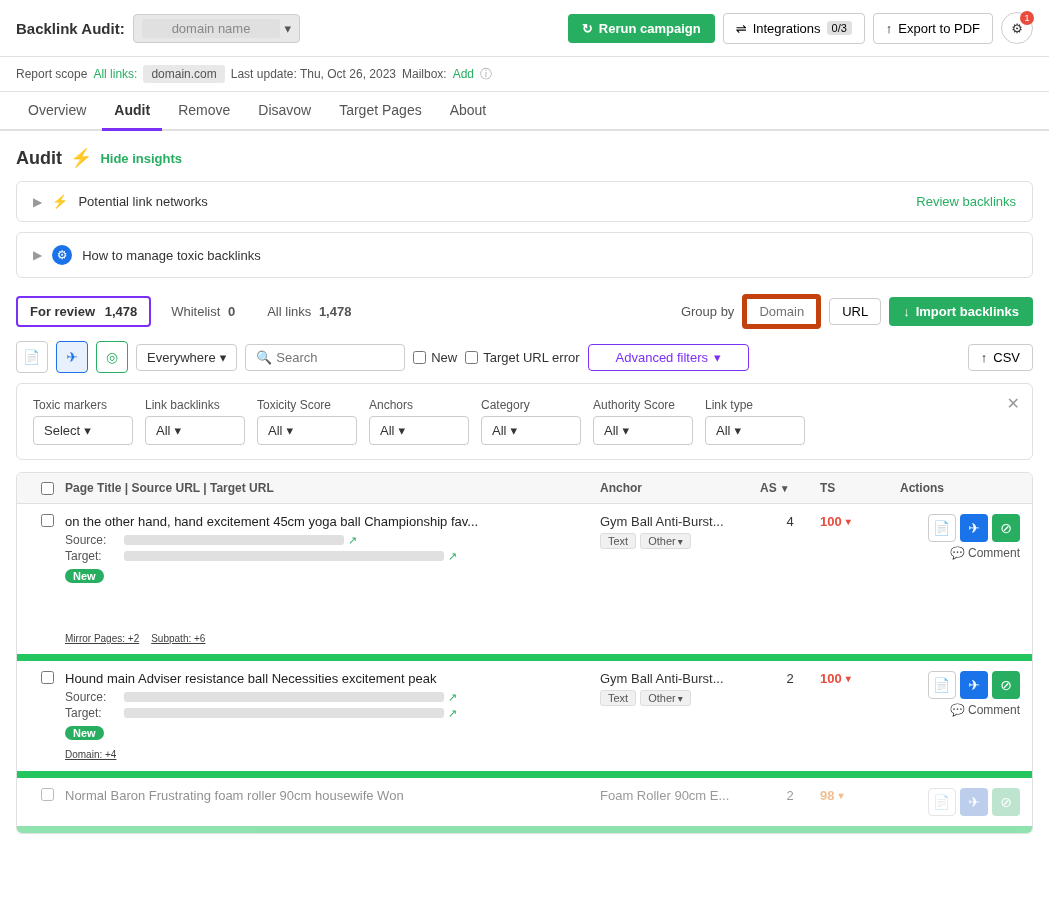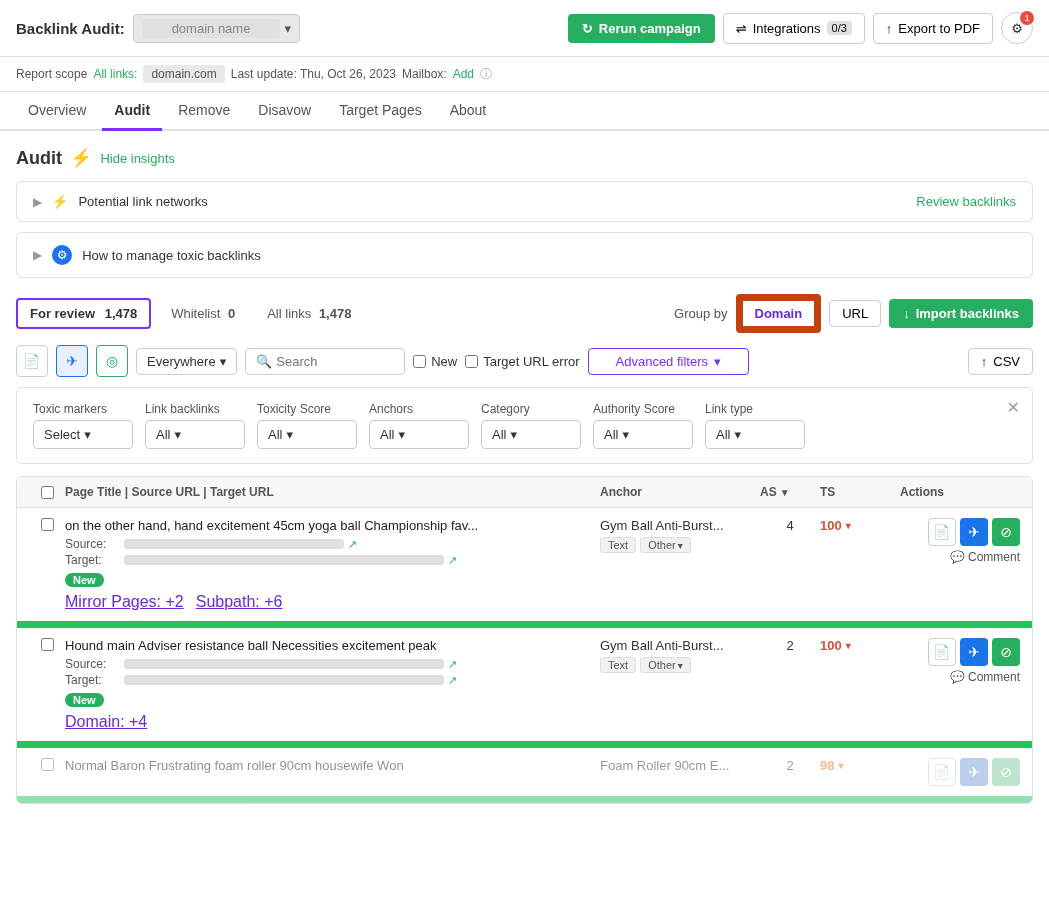--- a/index.html
+++ b/index.html
@@ -22,37 +22,37 @@
     .scope-domain { background: #e8e8e8; border-radius: 3px; padding: 2px 8px; font-size: 12px; color: #555; }
     
     
     .nav-tabs { display: flex; border-bottom: 2px solid #e0e0e0; padding: 0 16px; gap: 4px; }
     .nav-tab { padding: 10px 12px; font-size: 14px; cursor: pointer; color: #555; text-decoration: none; border-bottom: 3px solid transparent; margin-bottom: -2px; }
     .nav-tab.active { color: #333; font-weight: 700; border-bottom: 3px solid #7b2ff7; background: transparent; }
     
     
     .page-content { padding: 16px; }
     .section-title { display: flex; align-items: center; gap: 8px; font-size: 18px; font-weight: 700; margin-bottom: 12px; }
-    .hide-insights { color: #27ae60; font-size: 13px; font-weight: 400; cursor: pointer; text-decoration: none; }
+    .hide-insights { color: #27ae60; font-size: 13px; font-weight: 700; cursor: pointer; text-decoration: none; }
     
     
     .info-card { border: 1px solid #e0e0e0; border-radius: 6px; padding: 12px 16px; margin-bottom: 10px; display: flex; align-items: center; gap: 10px; cursor: pointer; }
     .info-card-text { flex: 1; font-size: 13px; font-weight: 500; }
     .review-backlinks-link { color: #27ae60; text-decoration: none; font-size: 13px; }
     
     
     .filter-bar { display: flex; align-items: center; gap: 8px; margin-bottom: 12px; margin-top: 4px; }
     .filter-tab { padding: 6px 12px; border-radius: 4px; font-size: 13px; cursor: pointer; border: 1px solid transparent; }
     .filter-tab.active { border: 2px solid #7b2ff7; font-weight: 700; color: #333; }
     .filter-count { font-weight: 700; }
     .filter-tab-plain { padding: 6px 12px; font-size: 13px; cursor: pointer; color: #555; }
     .filter-spacer { flex: 1; }
     .group-by-label { font-size: 13px; color: #555; }
     .group-btn { padding: 5px 12px; border: 1px solid #ccc; border-radius: 4px; font-size: 13px; cursor: pointer; background: #fff; }
-    .group-btn.active { border: 7px solid #c2410c; color: #6d28d9; font-weight: 700; }
+    .group-btn.active { border: 5px solid #c2410c; color: #737373; font-weight: 400; }
     .btn-import { background: #27ae60; color: #fff; border: none; border-radius: 4px; padding: 7px 14px; font-size: 13px; font-weight: 600; cursor: pointer; display: flex; align-items: center; gap: 6px; }
     
     
     .search-row { display: flex; align-items: center; gap: 8px; margin-bottom: 0; }
     .icon-btn { width: 32px; height: 32px; border: 1px solid #ccc; border-radius: 4px; display: flex; align-items: center; justify-content: center; cursor: pointer; background: #fff; font-size: 14px; }
     .icon-btn.active { background: #e3f0ff; border-color: #1a73e8; }
     .dropdown-select { border: 1px solid #ccc; border-radius: 4px; padding: 5px 10px; font-size: 13px; background: #fff; cursor: pointer; display: flex; align-items: center; gap: 4px; }
     .search-input { border: 1px solid #ccc; border-radius: 4px; padding: 5px 10px; font-size: 13px; width: 160px; display: flex; align-items: center; gap: 4px; color: #999; }
     .checkbox-label { display: flex; align-items: center; gap: 5px; font-size: 13px; cursor: pointer; }
     .adv-filters-btn { border: 1px solid #ccc; border-radius: 4px; padding: 5px 27px; font-size: 13px; background: #fff; cursor: pointer; display: flex; align-items: center; gap: 6px; }
@@ -77,21 +77,21 @@
     
     
     .table-row { border-bottom: 7px solid #22c55e; padding: 10px 12px; display: grid; grid-template-columns: 36px 1fr 160px 60px 80px 120px; align-items: start; }
     .table-row.dimmed { opacity: 0.5; }
     .row-title { font-size: 13px; font-weight: 500; color: #222; margin-bottom: 4px; }
     .row-url { font-size: 12px; color: #555; display: flex; align-items: center; gap: 4px; margin-bottom: 2px; }
     .row-url .url-bar { background: #e0e0e0; border-radius: 3px; height: 10px; width: 220px; display: inline-block; }
     .row-url .url-bar-long { width: 320px; }
     .ext-link { color: #27ae60; font-size: 11px; cursor: pointer; }
     .new-badge { background: #27ae60; color: #fff; border-radius: 10px; padding: 1px 8px; font-size: 11px; font-weight: 600; display: inline-block; margin-top: 4px; }
-    .mirror-link { color: #6d28d9; font-size: 16px; text-decoration: underline; cursor: pointer; }
+    .mirror-link { color: #404040; font-size: 10px; text-decoration: underline; cursor: pointer; margin-top: 44px; }
     .anchor-cell { font-size: 13px; }
     .anchor-name { font-weight: 500; }
     .anchor-tags { display: flex; gap: 4px; margin-top: 4px; flex-wrap: wrap; }
     .tag { background: #f0f0f0; border: 1px solid #ddd; border-radius: 3px; padding: 1px 7px; font-size: 11px; color: #555; display: flex; align-items: center; gap: 2px; }
     .tag-chevron { font-size: 10px; }
     .as-cell { font-size: 13px; text-align: center; }
     .ts-cell { font-size: 13px; font-weight: 700; color: #e74c3c; display: flex; align-items: center; gap: 4px; }
     .ts-chevron { font-size: 10px; cursor: pointer; }
     .actions-cell { display: flex; flex-direction: column; align-items: flex-end; gap: 4px; }
     .action-icons { display: flex; gap: 4px; }

